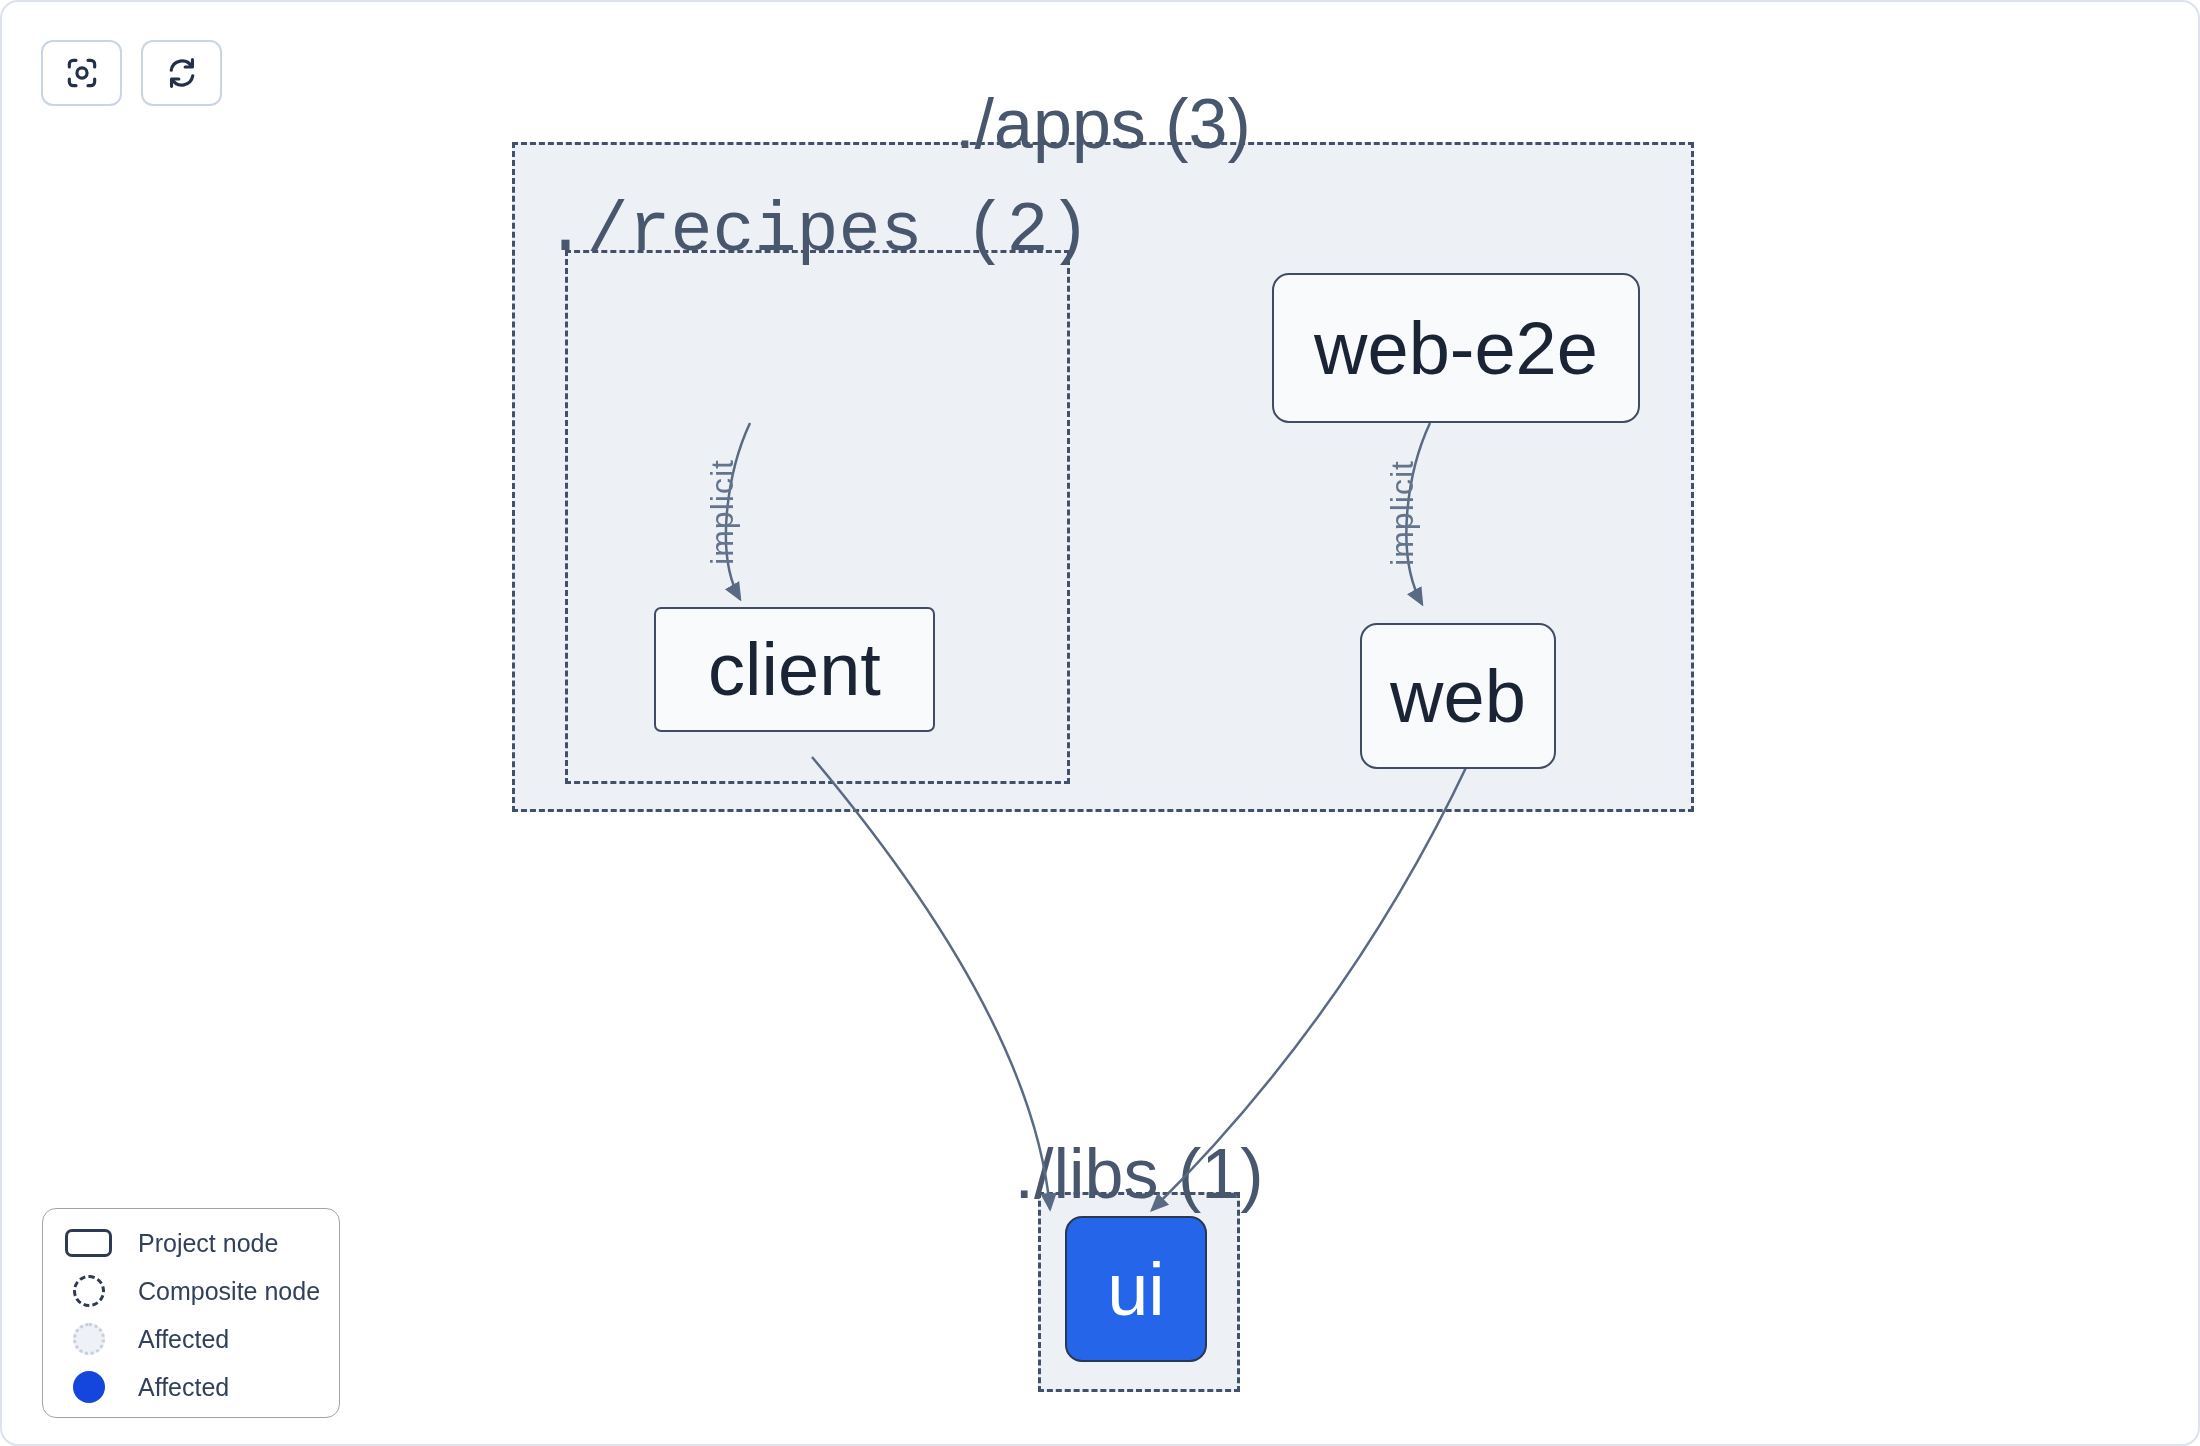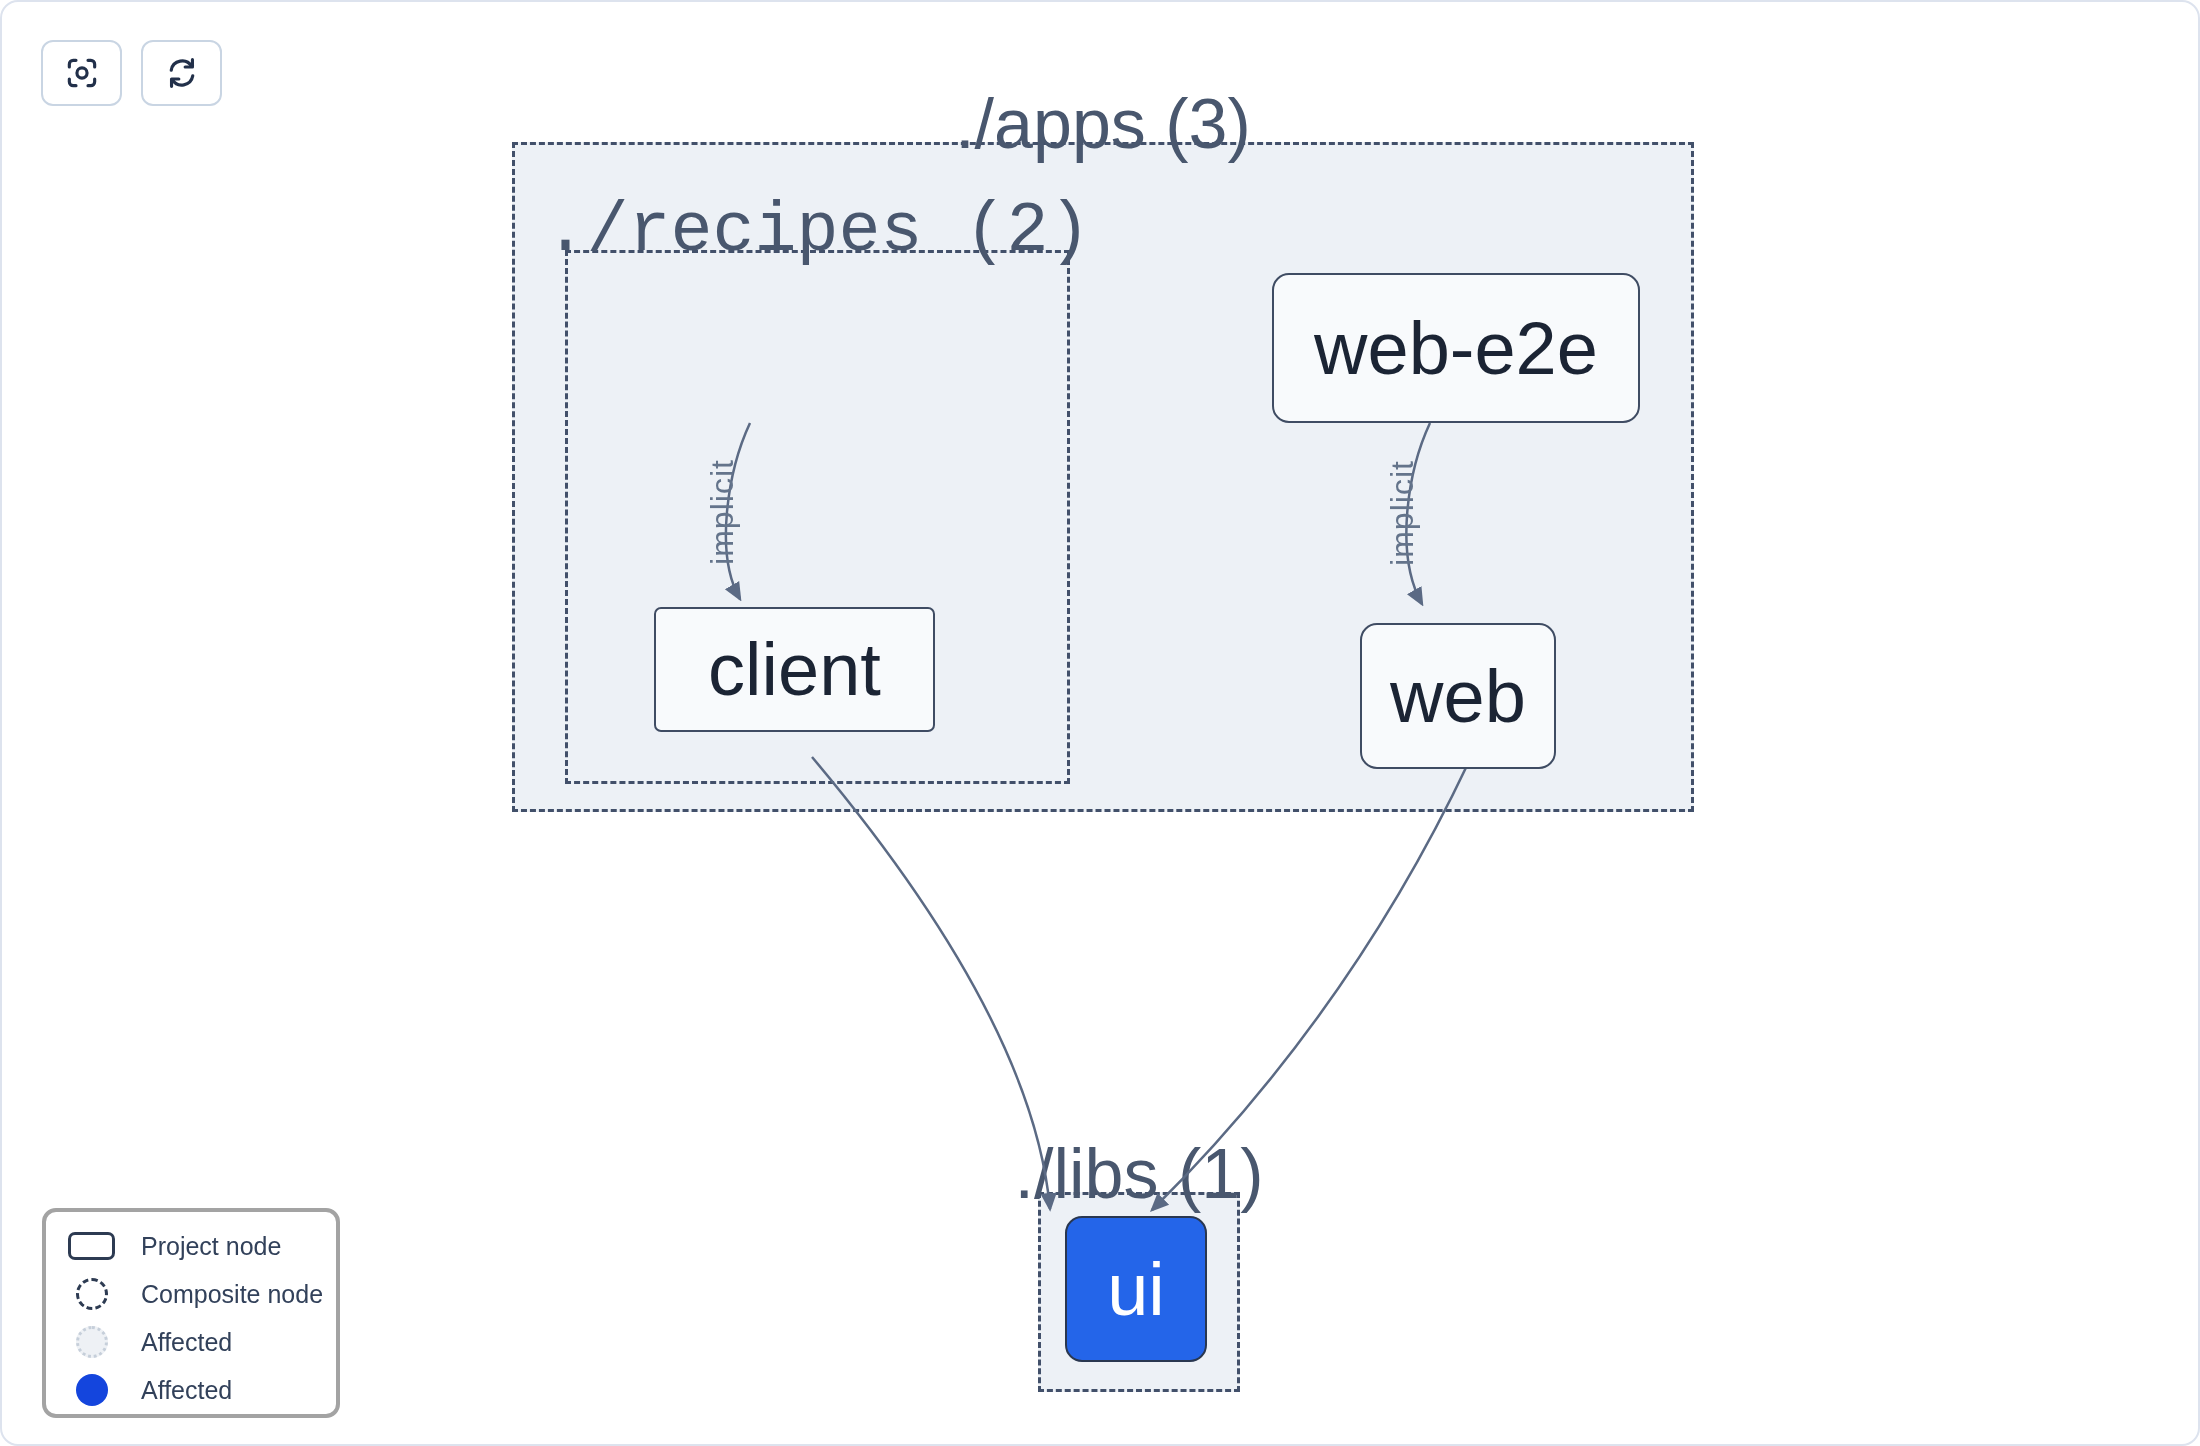--- a/index.html
+++ b/index.html
@@ -119,21 +119,21 @@
 
   
   .legend {
     position: absolute;
     left: 40px;
     top: 1206px;
     width: 298px;
     height: 210px;
     box-sizing: border-box;
     background: #ffffff;
-    border: 4px solid #a3a3a3;
+    border: 1px solid #a3a3a3;
     border-radius: 14px;
     padding: 10px 10px 0 22px;
     z-index: 30;
   }
   .legend-row {
     display: flex;
     align-items: center;
     height: 48px;
   }
   .legend-swatch-cell {

